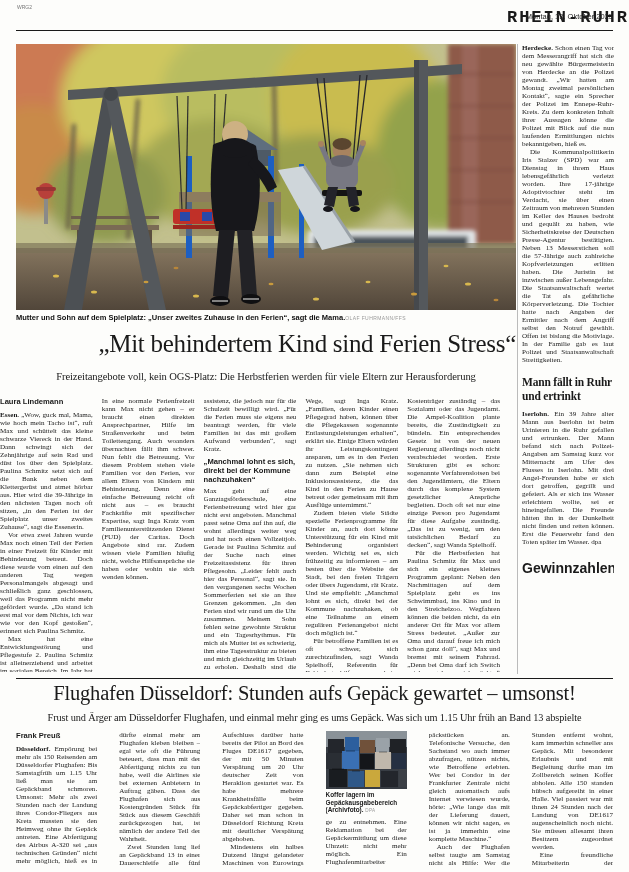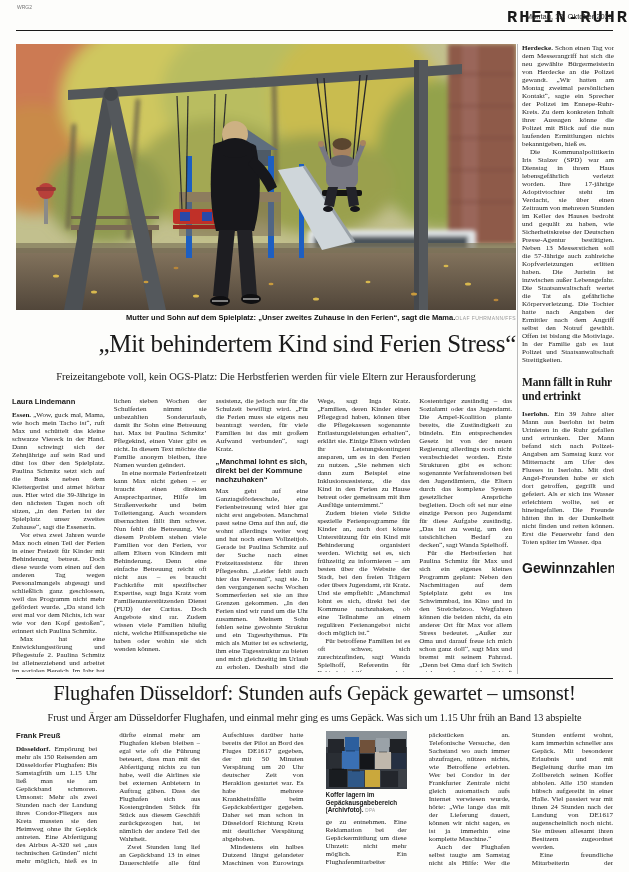--- a/index.html
+++ b/index.html
@@ -11,28 +11,28 @@
 
   
   .hdr-edition { top:4px; left:17px; font-family:"Liberation Sans",sans-serif; font-size:5px; color:#777; }
   .hdr-section { top:8px; left:0; width:629px; text-align:right; font-size:17px; font-weight:700;
                  letter-spacing:2px; font-family:Liberation Mono, monospace; }
   .hdr-date { top:12px; right:16px; font-family:"Liberation Sans",sans-serif; font-size:7.5px; color:#222; }
   .rule { border-top:1px solid #1a1a1a; left:16px; width:597px; }
 
   
   .photo-main { top:44px; left:16px; width:500px; height:266px; overflow:hidden; background:#b9b784; }
-  .caption-row { top:313px; left:16px; width:500px; display:flex; justify-content:flex-end; align-items:baseline; }
+  .caption-row { top:313px; left:16px; width:500px; display:flex; justify-content:flex-start; align-items:baseline; }
   .caption { font-family:"Liberation Sans",sans-serif; font-weight:700; font-size:7.5px; color:#111; }
   .credit { font-family:"Liberation Sans",sans-serif; font-size:5px; color:#999; letter-spacing:.4px; }
   .h1-main { top:330px; left:16px; width:500px; text-align:right; font-size:25px; letter-spacing:-0.3px;
              white-space:nowrap; font-weight:400; }
   .deck-main { top:371px; left:16px; width:500px; text-align:center; font-size:10.6px; letter-spacing:-0.1px;
                white-space:nowrap; font-weight:400; }
-  .cols-main { top:397px; left:12px; width:500px; height:275px; display:flex; gap:9px; overflow:hidden; }
+  .cols-main { top:397px; left:0; width:500px; height:275px; display:flex; gap:9px; overflow:hidden; }
   .cols-main .col { flex:1 1 0; overflow:hidden; }
 
   .byline { font-family:"Liberation Sans",sans-serif; font-weight:700; font-size:7.6px; margin-bottom:5px; }
 
   .body-text p { font-size:7.1px; line-height:8px; text-align:justify; text-indent:8px; }
   .body-text p:first-child { text-indent:0; }
   .body-text .lead { font-weight:700; }
   .in-sub { font-family:"Liberation Sans",sans-serif; font-weight:700; font-size:7.6px; line-height:9px;
             margin:4px 0 3px 0; text-align:left; }
   .in-sub + p { text-indent:0; }
@@ -219,21 +219,20 @@
 <div class="abs cols-main body-text">
   <div class="col">
     <div class="byline">Laura Lindemann</div>
     <div>
         <p><span class="lead">Essen. </span>„Wow, guck mal, Mama, wie hoch mein Tacho ist“, ruft Max und schüttelt das kleine schwarze Viereck in der Hand. Dann schwingt sich der Zehnjährige auf sein Rad und düst los über den Spielplatz. Paulina Schmitz setzt sich auf die Bank neben dem Klettergerüst und atmet hörbar aus. Hier wird die 39-Jährige in den nächsten Tagen noch oft sitzen, „in den Ferien ist der Spielplatz unser zweites Zuhause“, sagt die Essenerin.</p>
         <p>Vor etwa zwei Jahren wurde Max noch einen Teil der Ferien in einer Freizeit für Kinder mit Behinderung betreut. Doch diese wurde vom einen auf den anderen Tag wegen Personalmangels abgesagt und schließlich ganz geschlossen, weil das Programm nicht mehr gefördert wurde. „Da stand ich erst mal vor dem Nichts, ich war wie vor den Kopf gestoßen“, erinnert sich Paulina Schmitz.</p>
         <p>Max hat eine Entwicklungsstörung und Pflegestufe 2. Paulina Schmitz ist alleinerziehend und arbeitet im sozialen Bereich. Im Jahr hat sie 30 Tage Urlaub, die rest-</p>
       </div>
   </div>
   <div class="col">
-      <p>lichen sieben Wochen der Schulferien nimmt sie unbezahlten Sonderurlaub, damit ihr Sohn eine Betreuung hat. Max ist Paulina Schmitz’ Pflegekind, einen Vater gibt es nicht. In diesem Text möchte die Familie anonym bleiben, ihre Namen wurden geändert.</p>
       <p>In eine normale Ferienfreizeit kann Max nicht gehen – er braucht einen direkten Ansprechpartner, Hilfe im Straßenverkehr und beim Toilettengang. Auch woanders übernachten fällt ihm schwer. Nun fehlt die Betreuung. Vor diesem Problem stehen viele Familien vor den Ferien, vor allem Eltern von Kindern mit Behinderung. Denn eine einfache Betreuung reicht oft nicht aus – es braucht Fachkräfte mit spezifischer Expertise, sagt Inga Kratz vom Familienunterstützenden Dienst (FUD) der Caritas. Doch Angebote sind rar. Zudem wissen viele Familien häufig nicht, welche Hilfsansprüche sie haben oder wohin sie sich wenden können.</p>
     </div>
   <div class="col">
       <p>assistenz, die jedoch nur für die Schulzeit bewilligt wird. „Für die Ferien muss sie eigens neu beantragt werden, für viele Familien ist das mit großem Aufwand verbunden“, sagt Kratz.</p>
       <h3 class="in-sub">„Manchmal lohnt es sich, direkt bei der Kommune nachzuhaken“</h3>
       <p>Max geht auf eine Ganztagsförderschule, eine Ferienbetreuung wird hier gar nicht erst angeboten. Manchmal passt seine Oma auf ihn auf, die wohnt allerdings weiter weg und hat noch einen Vollzeitjob. Gerade ist Paulina Schmitz auf der Suche nach einer Freizeitassistenz für ihren Pflegesohn. „Leider fehlt auch hier das Personal“, sagt sie. In den vergangenen sechs Wochen Sommerferien sei sie an ihre Grenzen gekommen. „In den Ferien sind wir rund um die Uhr zusammen. Meinem Sohn fehlen seine gewohnte Struktur und ein Tagesrhythmus. Für mich als Mutter ist es schwierig, ihm eine Tagesstruktur zu bieten und mich gleichzeitig im Urlaub zu erholen. Deshalb sind die Schulferien oft herausfordernd.“</p>
     </div>
   <div class="col">
       <p>Wege, sagt Inga Kratz. „Familien, deren Kinder einen Pflegegrad haben, können über die Pflegekassen sogenannte Entlastungsleistungen erhalten“, erklärt sie. Einige Eltern würden ihr Leistungskontingent ansparen, um es in den Ferien zu nutzen. „Sie nehmen sich dann zum Beispiel eine Inklusionsassistenz, die das Kind in den Ferien zu Hause betreut oder gemeinsam mit ihm Ausflüge unternimmt.“</p>
       <p>Zudem bieten viele Städte spezielle Ferienprogramme für Kinder an, auch dort könne Unterstützung für ein Kind mit Behinderung organisiert werden. Wichtig sei es, sich frühzeitig zu informieren – am besten über die Website der Stadt, bei den freien Trägern oder übers Jugendamt, rät Kratz. Und sie empfiehlt: „Manchmal lohnt es sich, direkt bei der Kommune nachzuhaken, ob eine Teilnahme an einem regulären Ferienangebot nicht doch möglich ist.“</p>

